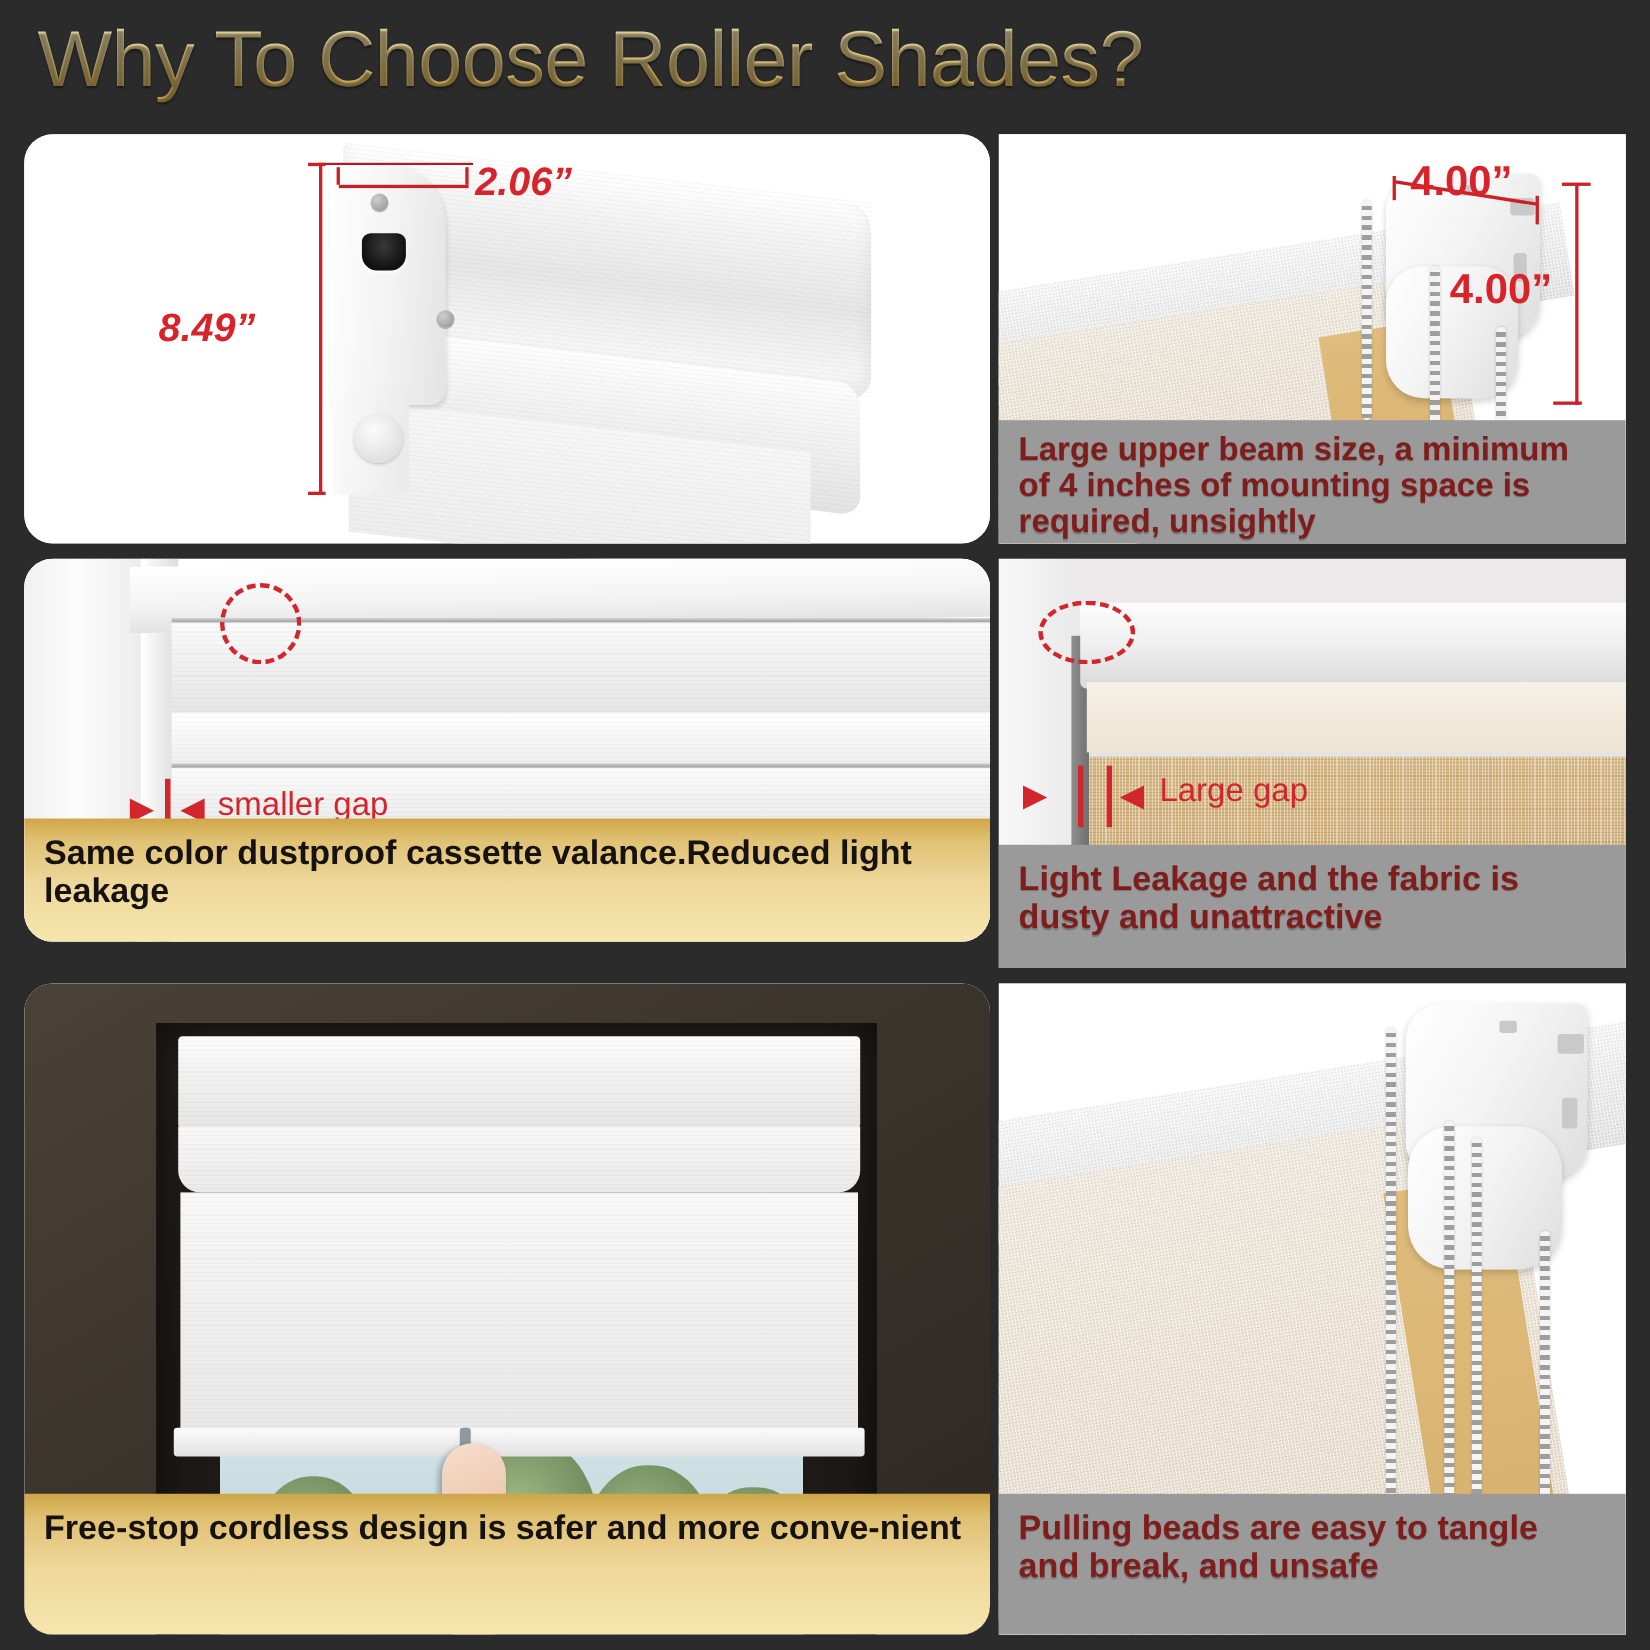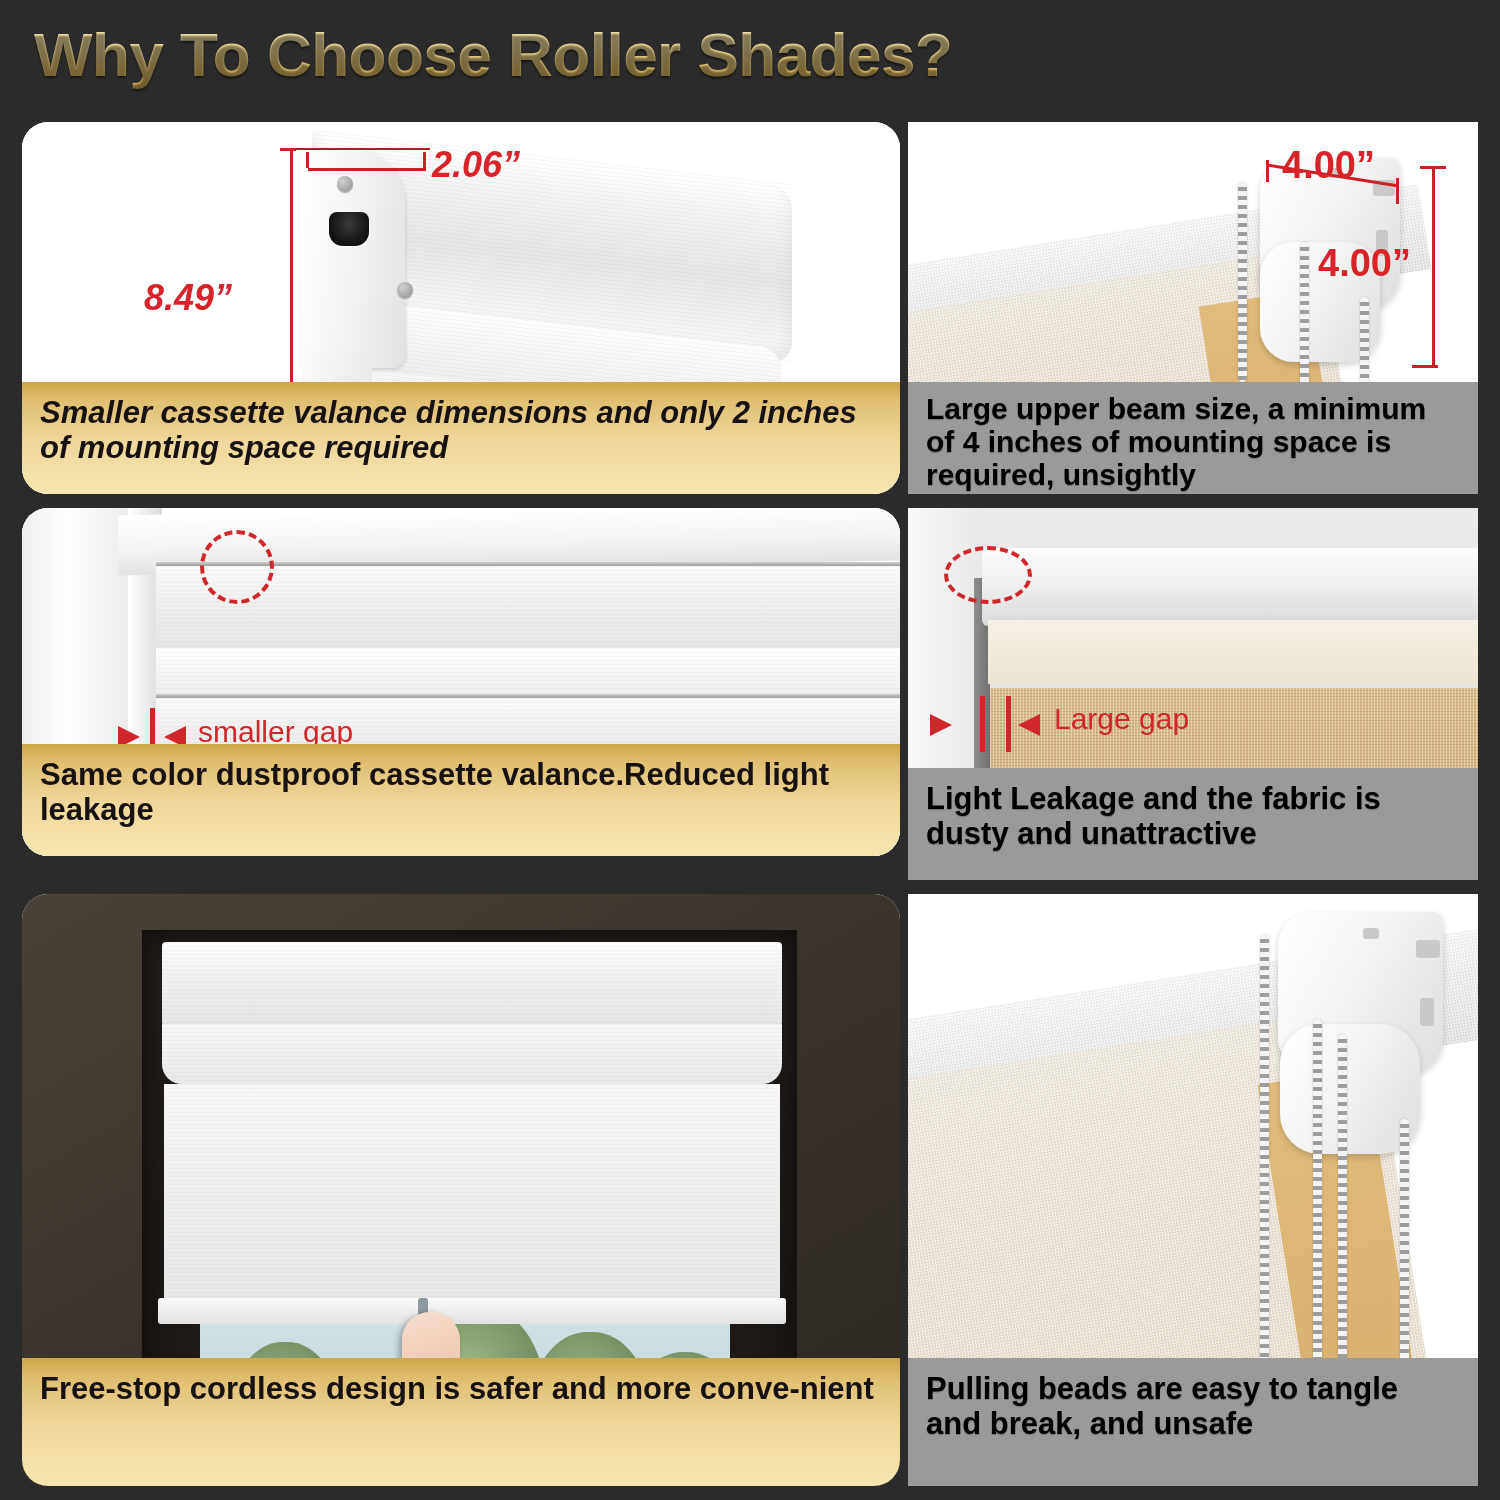--- a/index.html
+++ b/index.html
@@ -10,21 +10,21 @@
     overflow:hidden;
     position:relative;
   }
 
   
   .title-bar{
     position:absolute; left:0; top:0; width:1500px; height:108px;
     display:flex; align-items:center; padding-left:34px;
   }
   .title-text{
-    font-size:62px; font-weight:bold; letter-spacing:-0.5px;
+    font-size:72px; font-weight:normal; letter-spacing:-0.5px;
     background:linear-gradient(180deg,#f7e9b4 0%,#ecd89a 35%,#d9b866 72%,#c9a44e 100%);
     -webkit-background-clip:text; background-clip:text;
     -webkit-text-fill-color:transparent; color:#d9b866;
     text-shadow:0 2px 2px rgba(0,0,0,.45);
     white-space:nowrap;
   }
 
   
   .grid{ position:absolute; left:0; top:108px; width:1500px; height:1392px; }
 
@@ -48,21 +48,21 @@
     padding:14px 18px 16px 18px;
     font-size:31px; font-weight:bold; line-height:1.12;
   }
   .caption.good{
     background:linear-gradient(180deg,#cfa648 0%,#e0c174 18%,#eed79a 52%,#f6e6ae 100%);
     color:#161212;
     border-bottom-left-radius:26px; border-bottom-right-radius:26px;
     height:112px;
   }
   .caption.bad{
-    background:#9a9a9a; color:#000000; height:112px;
+    background:#9a9a9a; color:#7f1d1d; height:112px;
     text-shadow:0 1px 1px rgba(0,0,0,.25);
   }
   .caption.bad.three{ font-size:30px; line-height:1.1; padding-top:10px; }
   .caption.good.tall{ height:128px; }
   .caption.bad.tall{ height:128px; }
 
   
   
   .bg-white{ position:absolute; inset:0; background:#ffffff; }
   .bg-lgrey{ position:absolute; inset:0;
@@ -317,21 +317,20 @@
       <div class="dim-tick-v" style="left:401px; top:30px;"></div>
       <div class="dim-line dim-h" style="left:268px; top:26px; width:140px; height:2px; background:#b01c23;"></div>
       <div class="dim-label" style="left:410px; top:22px; font-size:36px;">2.06”</div>
 
       <div class="dim-line dim-v" style="left:268px; top:28px; height:300px;"></div>
       <div class="dim-tick-h" style="left:258px; top:26px;"></div>
       <div class="dim-tick-h" style="left:258px; top:325px;"></div>
       <div class="dim-label" style="left:122px; top:155px; font-size:36px;">8.49”</div>
     </div>
 
-    <div class="caption good">Smaller cassette valance dimensions and only 2 inches of mounting space required</div>
   </div>
 
   <div class="panel bad p-r1c2">
     <div class="photo">
       <div class="bg-white"></div>
 
       <div class="sh-white-roll" style="left:-40px; top:105px; width:560px; height:86px;">
           <div class="weave"></div>
         </div>
       <div class="sh-beige" style="left:-40px; top:160px; width:470px; height:200px;">

